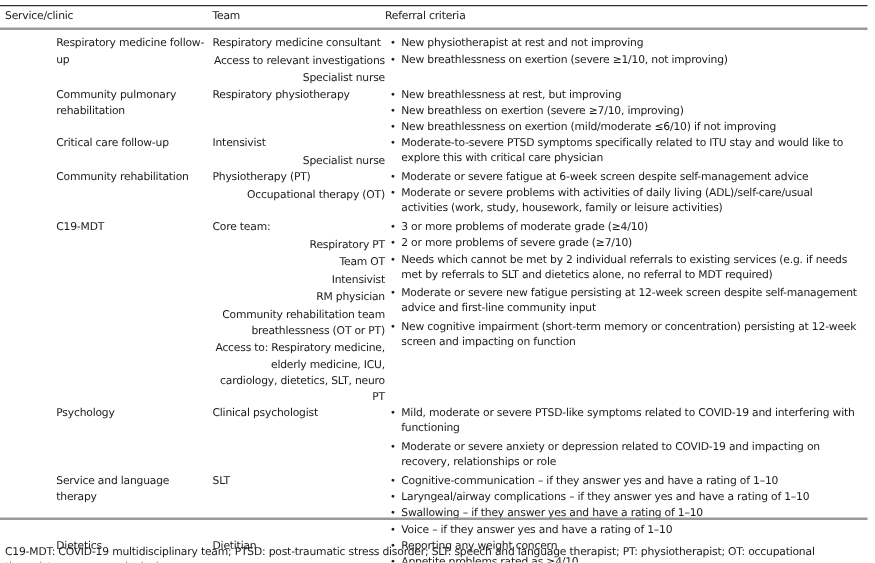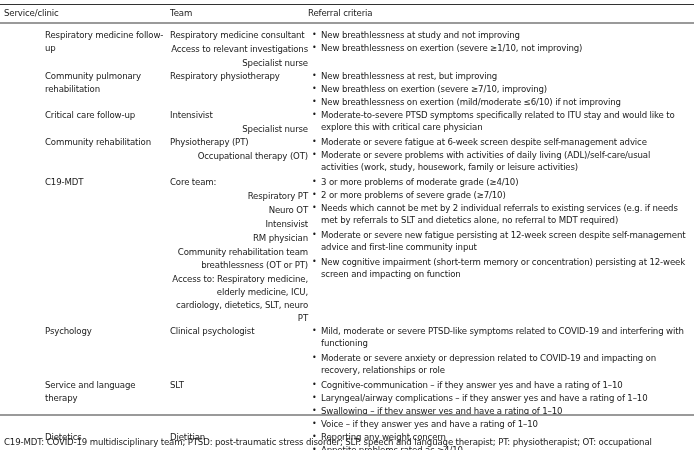--- a/index.html
+++ b/index.html
@@ -53,21 +53,21 @@
           <td class="s">
             <span class="svc">Respiratory medicine follow-up</span>
           </td>
           <td>
             <span class="team-line">Respiratory medicine consultant</span>
             <span class="team-line gap">Access to relevant investigations</span>
             <span class="team-line gap">Specialist nurse</span>
           </td>
           <td>
             <ul>
-              <li><span class="b">•</span><span>New breathlessness at study and not improving</span></li>
+              <li><span class="b">•</span><span>New physiotherapist at rest and not improving</span></li>
               <li><span class="b">•</span><span>New breathlessness on exertion (severe ≥1/10, not improving)</span></li>
             </ul>
           </td>
         </tr>
         <tr class="body-row">
           <td class="s">
             <span class="svc">Community pulmonary rehabilitation</span>
           </td>
           <td>
             <span class="team-line">Respiratory physiotherapy</span>
@@ -109,21 +109,21 @@
             </ul>
           </td>
         </tr>
         <tr class="body-row">
           <td class="s">
             <span class="svc">C19-MDT</span>
           </td>
           <td>
             <span class="team-line">Core team:</span>
             <span class="team-line gap">Respiratory PT</span>
-            <span class="team-line gap">Neuro OT</span>
+            <span class="team-line gap">Team OT</span>
             <span class="team-line gap">Intensivist</span>
             <span class="team-line gap">RM physician</span>
             <span class="team-line gap">Community rehabilitation team breathlessness (OT or PT)</span>
             <span class="team-line gap">Access to: Respiratory medicine, elderly medicine, ICU, cardiology, dietetics, SLT, neuro PT</span>
           </td>
           <td>
             <ul>
               <li><span class="b">•</span><span>3 or more problems of moderate grade (≥4/10)</span></li>
               <li><span class="b">•</span><span>2 or more problems of severe grade (≥7/10)</span></li>
               <li class="sp"><span class="b">•</span><span>Needs which cannot be met by 2 individual referrals to existing services (e.g. if needs met by referrals to SLT and dietetics alone, no referral to MDT required)</span></li>

